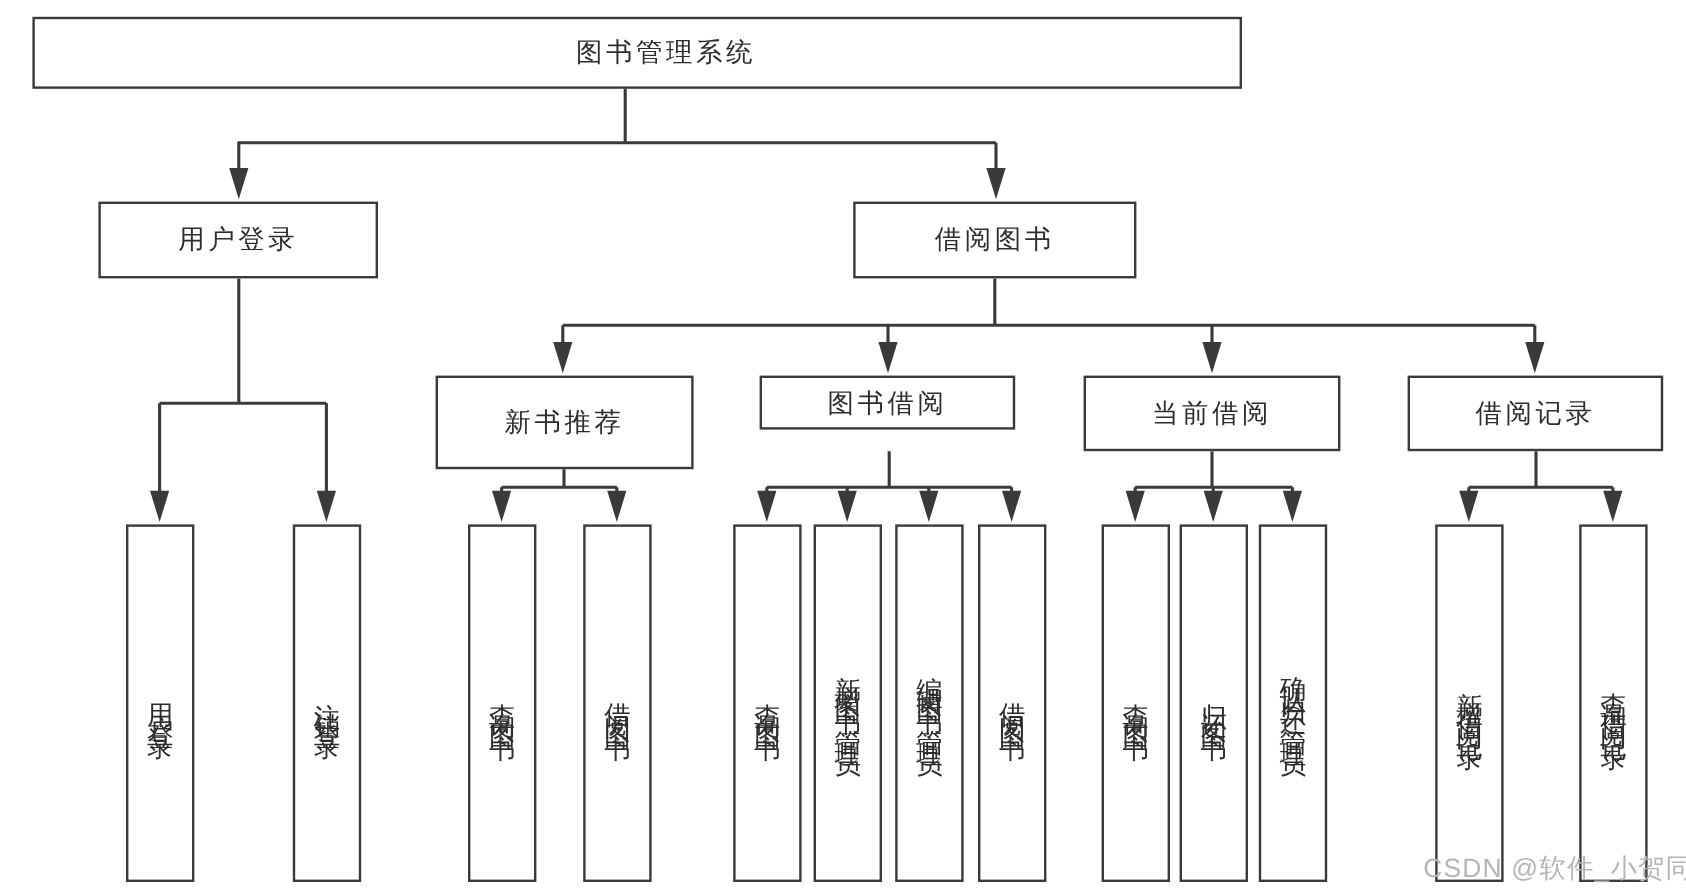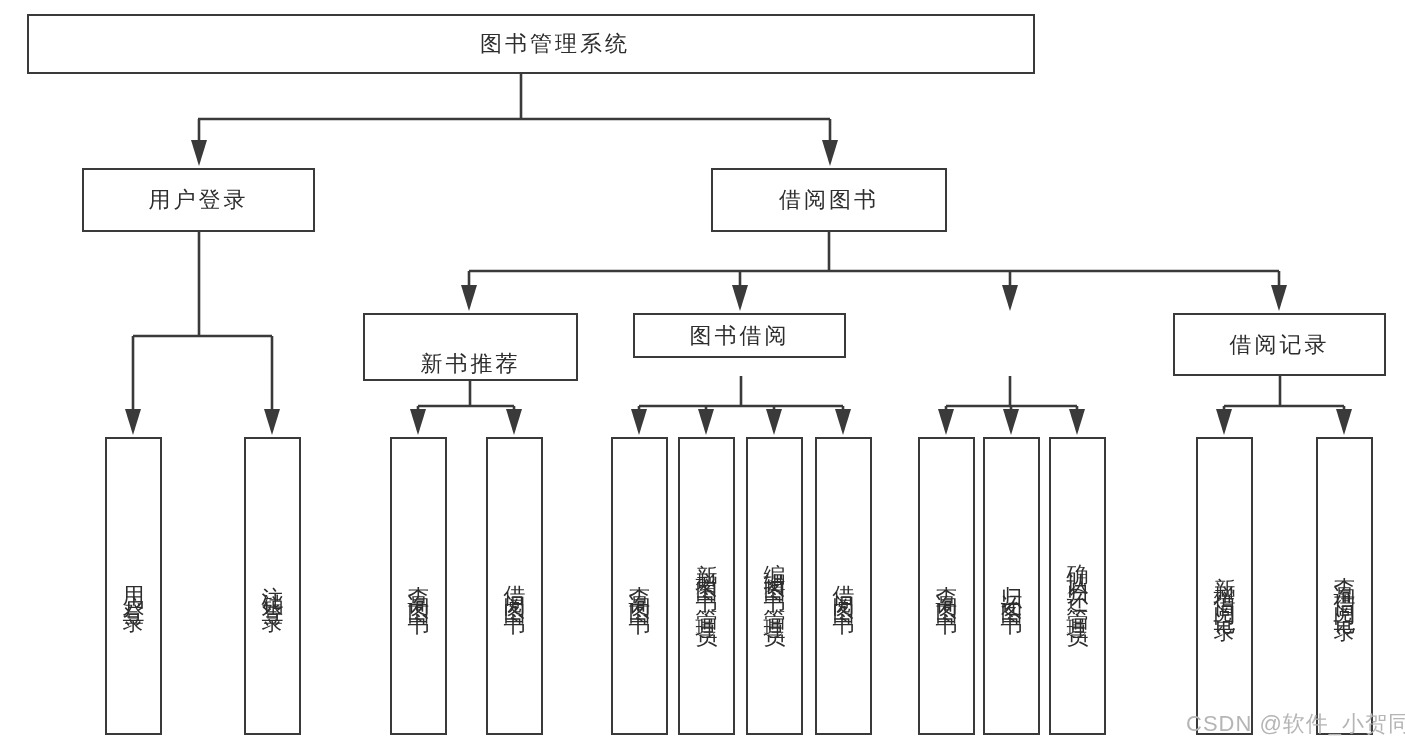--- a/index.html
+++ b/index.html
@@ -147,26 +147,29 @@
     <span class="lbl">图书管理系统</span>
   </div>
 
   <div class="node" style="left:82px; top:168px; width:233px; height:64px;">
     <span class="lbl">用户登录</span>
   </div>
   <div class="node" style="left:711px; top:168px; width:236px; height:64px;">
     <span class="lbl">借阅图书</span>
   </div>
 
-  <div class="node" style="left:363px; top:313px; width:215px; height:68px;align-items:flex-end;">
+  <div class="node" style="left:363px; top:313px; width:215px; height:78px;">
     <span class="lbl">新书推荐</span>
   </div>
   <div class="node" style="left:633px; top:313px; width:213px; height:45px;">
     <span class="lbl">图书借阅</span>
   </div>
+  <div class="node" style="left:903px; top:313px; width:214px; height:63px;">
+    <span class="lbl">当前借阅</span>
+  </div>
   <div class="node" style="left:1173px; top:313px; width:213px; height:63px;">
     <span class="lbl">借阅记录</span>
   </div>
 
   <div class="node leaf" style="left:105px;">
     <span class="lbl">用户登录</span>
   </div>
   <div class="node leaf" style="left:244px;">
     <span class="lbl">注销登录</span>
   </div>

